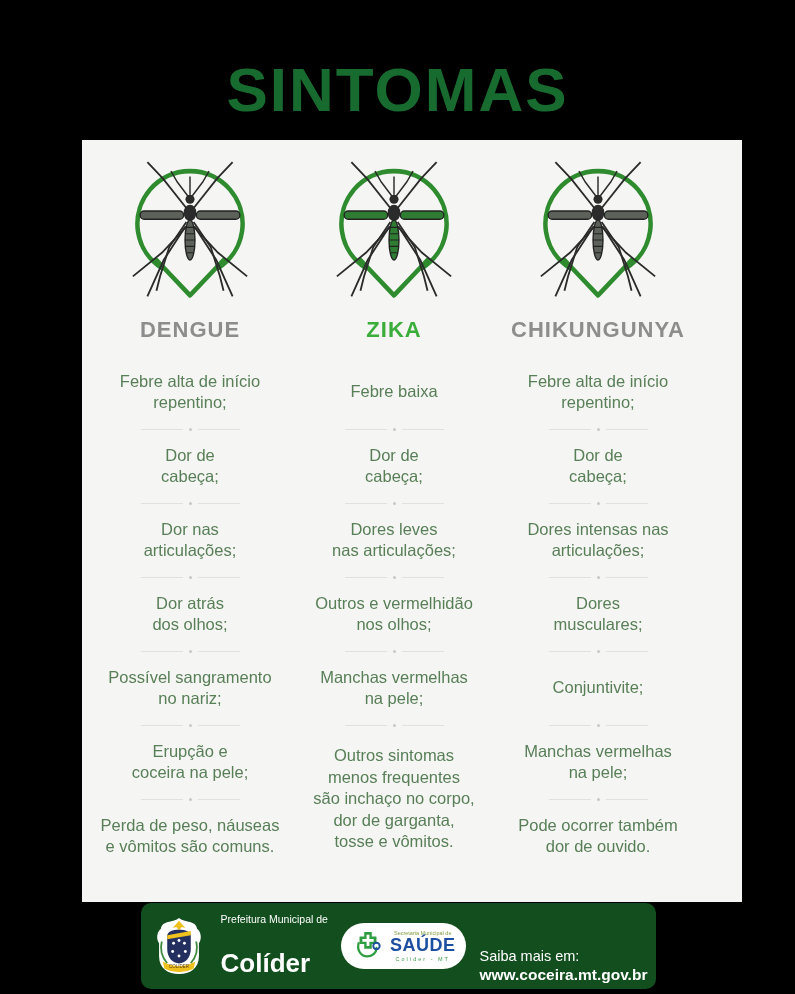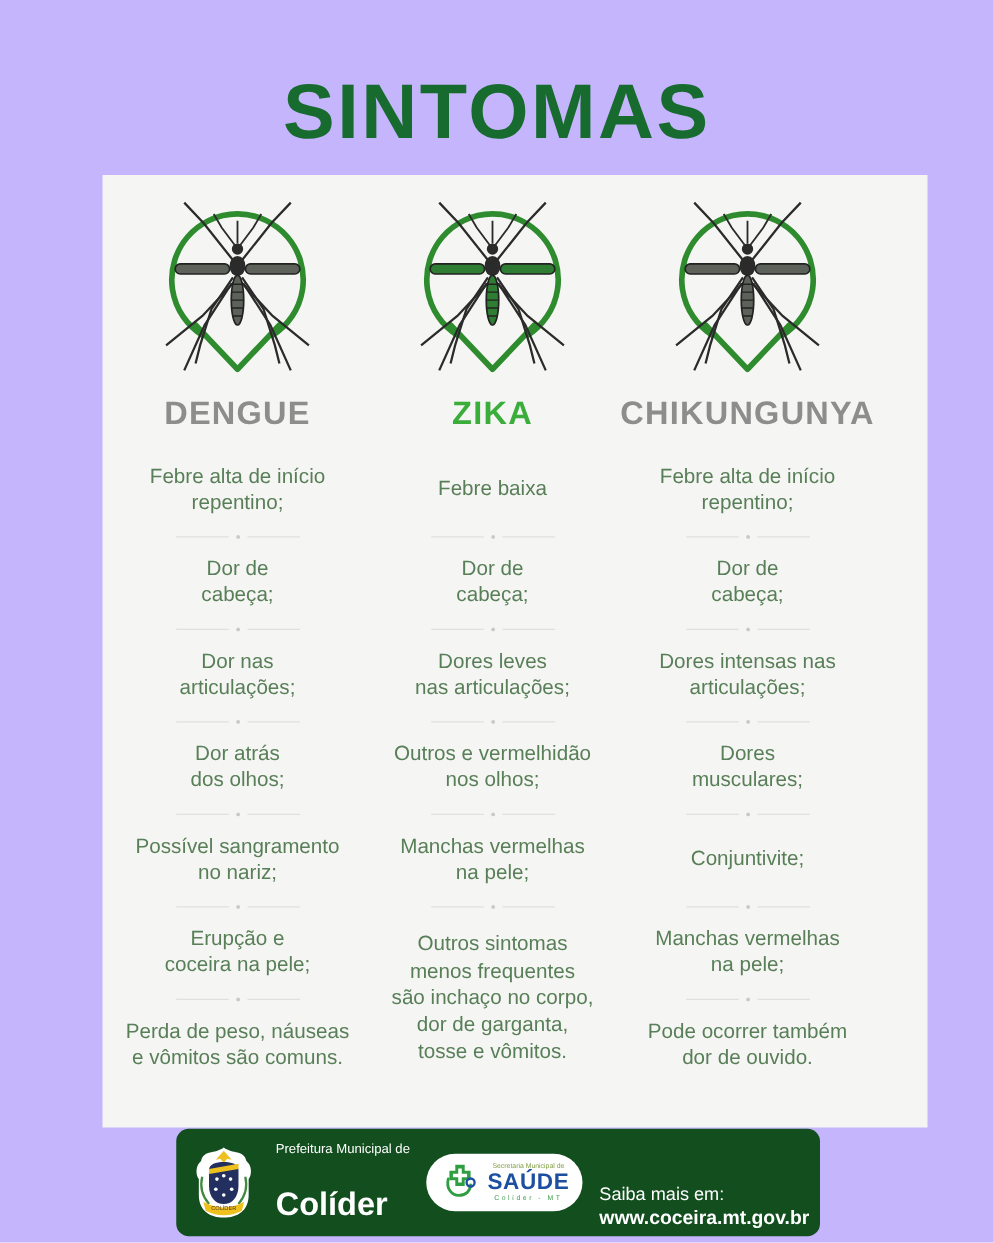--- a/index.html
+++ b/index.html
@@ -8,31 +8,31 @@
     --zika_green:#3bad3b;
     --header_gray:#8d8d8d;
     --symptom_green:#587f58;
     --panel_bg:#f5f5f3;
     --footer_green:#124e1e;
     --saude_blue:#1d4fa0;
     --divider_gray:#e0e0de;
   }
   *{margin:0;padding:0;box-sizing:border-box;}
   body{background:#fff;font-family:"Liberation Sans",sans-serif;}
-  .poster{position:relative;width:795px;height:994px;background:#c4b5fd;overflow:hidden;}
+  .poster{position:relative;width:795px;height:994px;background:#000000;overflow:hidden;}
 
   .title{position:absolute;top:54px;left:0;right:0;text-align:center;
          font-size:62px;font-weight:bold;letter-spacing:2px;color:var(--title_green);}
 
   .panel{position:absolute;left:82px;top:140px;width:660px;height:762px;background:var(--panel_bg);}
   .grid{position:absolute;left:6px;top:18px;width:612px;display:grid;grid-template-columns:204px 204px 204px;}
   .column{display:flex;flex-direction:column;align-items:center;}
   .pin-wrap{height:146px;display:flex;align-items:center;justify-content:center;}
   .col-header{height:48px;margin-top:2px;display:flex;align-items:center;justify-content:center;
-              font-size:26px;font-weight:bold;letter-spacing:1px;white-space:nowrap;}
+              font-size:22px;font-weight:bold;letter-spacing:1px;white-space:nowrap;}
   .col-header.gray{color:var(--header_gray);}
   .col-header.green{color:var(--zika_green);}
   .symptoms{margin-top:12px;display:flex;flex-direction:column;align-items:center;}
   .symptom{height:52px;width:204px;display:flex;align-items:center;justify-content:center;
            text-align:center;white-space:pre-line;font-size:16.5px;line-height:1.3;
            color:var(--symptom_green);}
   .symptom.tall{height:126px;}
   .divider{height:22px;display:flex;align-items:center;gap:6px;}
   .dl{width:42px;height:1px;background:var(--divider_gray);display:inline-block;}
   .dot{width:3px;height:3px;border-radius:50%;background:#c8c8c6;display:inline-block;}

